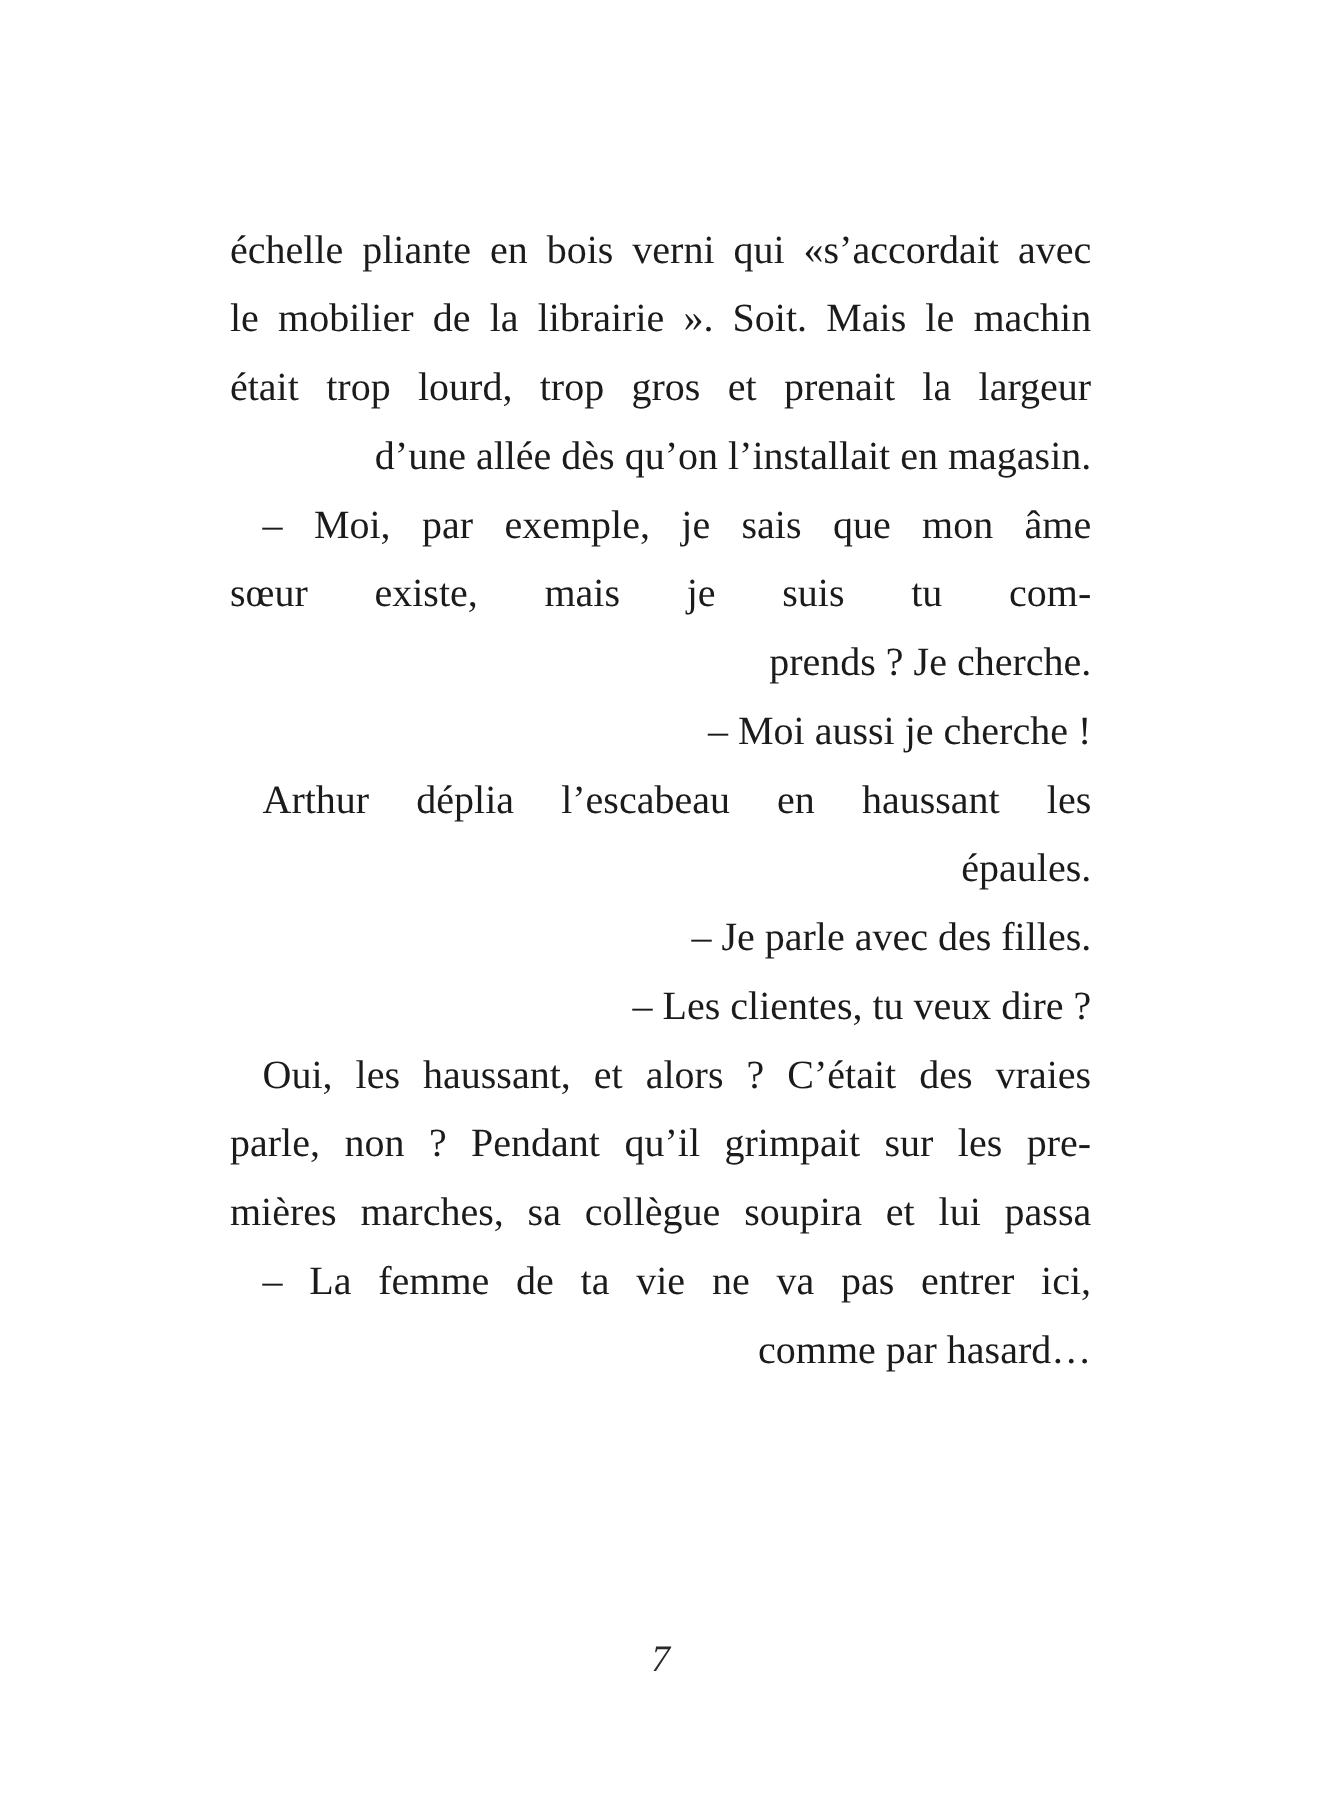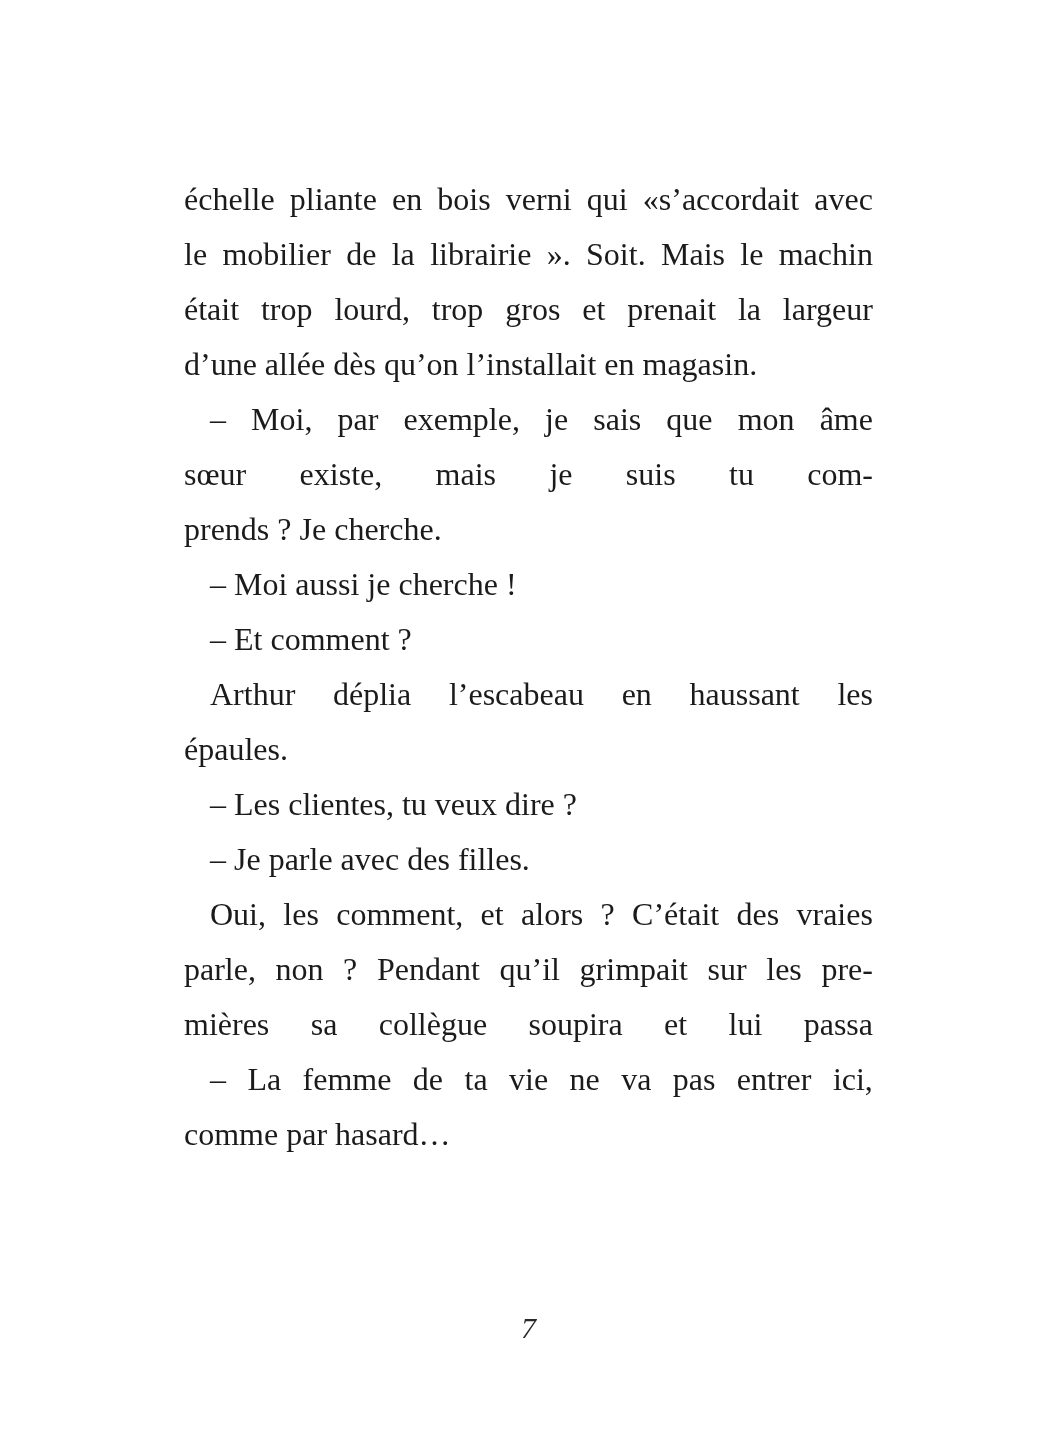--- a/index.html
+++ b/index.html
@@ -31,21 +31,21 @@
     line-height: 55px;
     white-space: nowrap;
   }
   
   .tline.just {
     display: flex;
     justify-content: space-between;
     white-space: normal;
   }
   .tline.ind { padding-left: 26px; }
-  .tline.last { text-align: left; }
+  .tline.last { text-align: right; }
   .page-number {
     position: absolute;
     left: 184px;
     top: 1300px;
     width: 689px;
     text-align: center;
     font-size: 30px;
     font-style: italic;
     color: #2a2a2a;
     line-height: 55px;
@@ -112,64 +112,62 @@
           <span>suis</span>
           <span>tu</span>
           <span>com-</span>
         </div>
         <div class="tline last">prends ? Je cherche.</div>
       </div>
       <div class="para">
         <div class="tline last ind">– Moi aussi je cherche !</div>
       </div>
       <div class="para">
-        <div class="tline last ind">– Et comment ?</div>
-      </div>
-      <div class="para">
         <div class="tline just ind">
           <span>Arthur</span>
           <span>déplia</span>
           <span>l’escabeau</span>
           <span>en</span>
           <span>haussant</span>
           <span>les</span>
         </div>
         <div class="tline last">épaules.</div>
       </div>
       <div class="para">
-        <div class="tline last ind">– Les clientes, tu veux dire ?</div>
+        <div class="tline last ind">– Je parle avec des filles.</div>
       </div>
       <div class="para">
-        <div class="tline last ind">– Je parle avec des filles.</div>
+        <div class="tline last ind">– Les clientes, tu veux dire ?</div>
       </div>
       <div class="para">
         <div class="tline just ind">
           <span>Oui,</span>
           <span>les</span>
-          <span>comment,</span>
+          <span>haussant,</span>
           <span>et</span>
           <span>alors</span>
           <span>?</span>
           <span>C’était</span>
           <span>des</span>
           <span>vraies</span>
         </div>
         <div class="tline just">
           <span>parle,</span>
           <span>non</span>
           <span>?</span>
           <span>Pendant</span>
           <span>qu’il</span>
           <span>grimpait</span>
           <span>sur</span>
           <span>les</span>
           <span>pre-</span>
         </div>
         <div class="tline just">
           <span>mières</span>
+          <span>marches,</span>
           <span>sa</span>
           <span>collègue</span>
           <span>soupira</span>
           <span>et</span>
           <span>lui</span>
           <span>passa</span>
         </div>
       </div>
       <div class="para">
         <div class="tline just ind">

